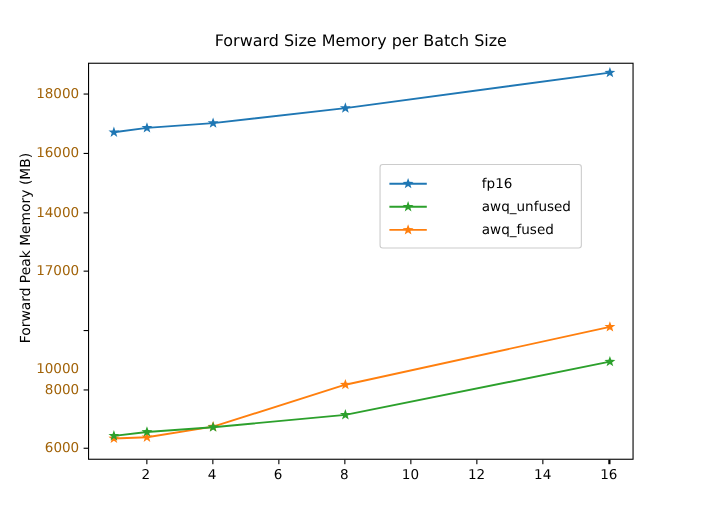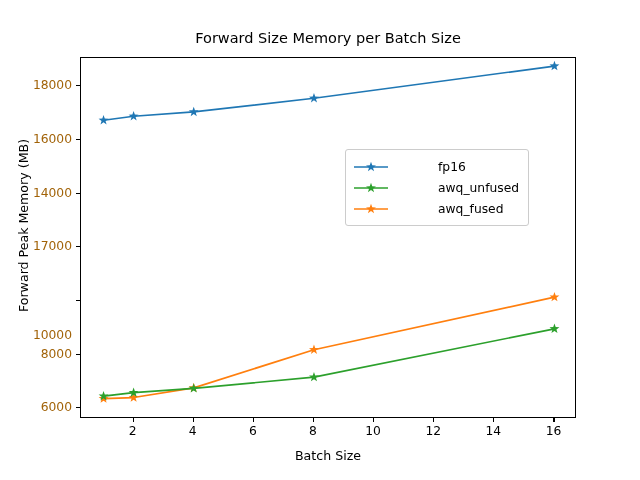--- a/index.html
+++ b/index.html
@@ -136,21 +136,20 @@
   }
 </style>
 </head>
 <body>
 
 <div id="figure">
 
   <div id="chart-title">Forward Size Memory per Batch Size</div>
 
   <div id="yaxis-label">Forward Peak Memory (MB)</div>
-  <div id="xaxis-label">Batch Size</div>
 
   <div id="ytick-labels">
       <div class="ytick-label" style="top: 407.264px;">6000</div>
       <div class="ytick-label" style="top: 353.584px;">8000</div>
       <div class="ytick-label" style="top: 299.903px; margin-top: 35px;">10000</div>
       <div class="ytick-label" style="top: 246.223px;">17000</div>
       <div class="ytick-label" style="top: 192.543px;">14000</div>
       <div class="ytick-label" style="top: 138.862px; margin-left: 38px;">16000</div>
       <div class="ytick-label" style="top: 85.1822px;">18000</div>
     </div>

